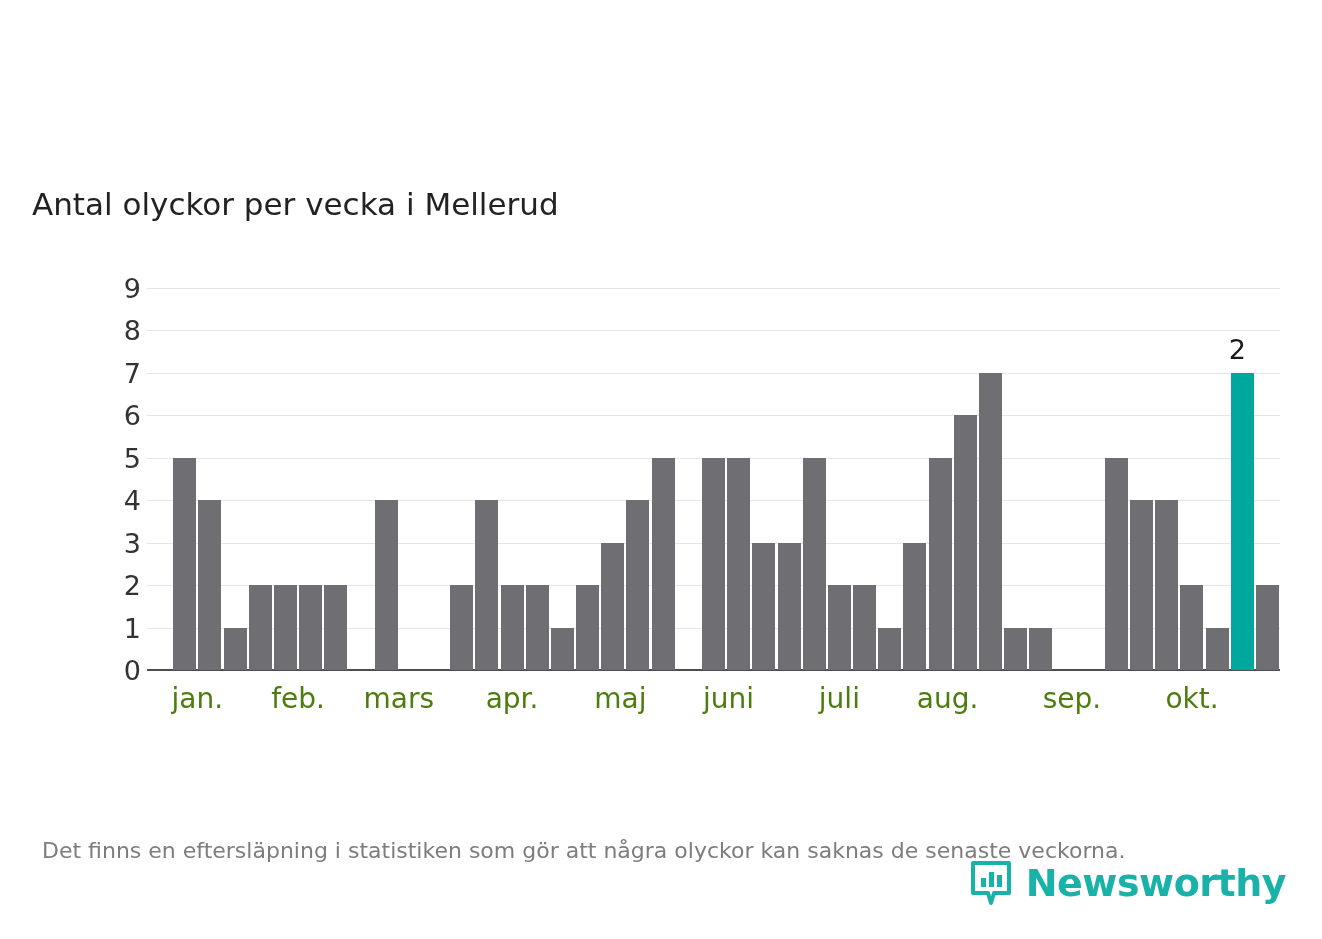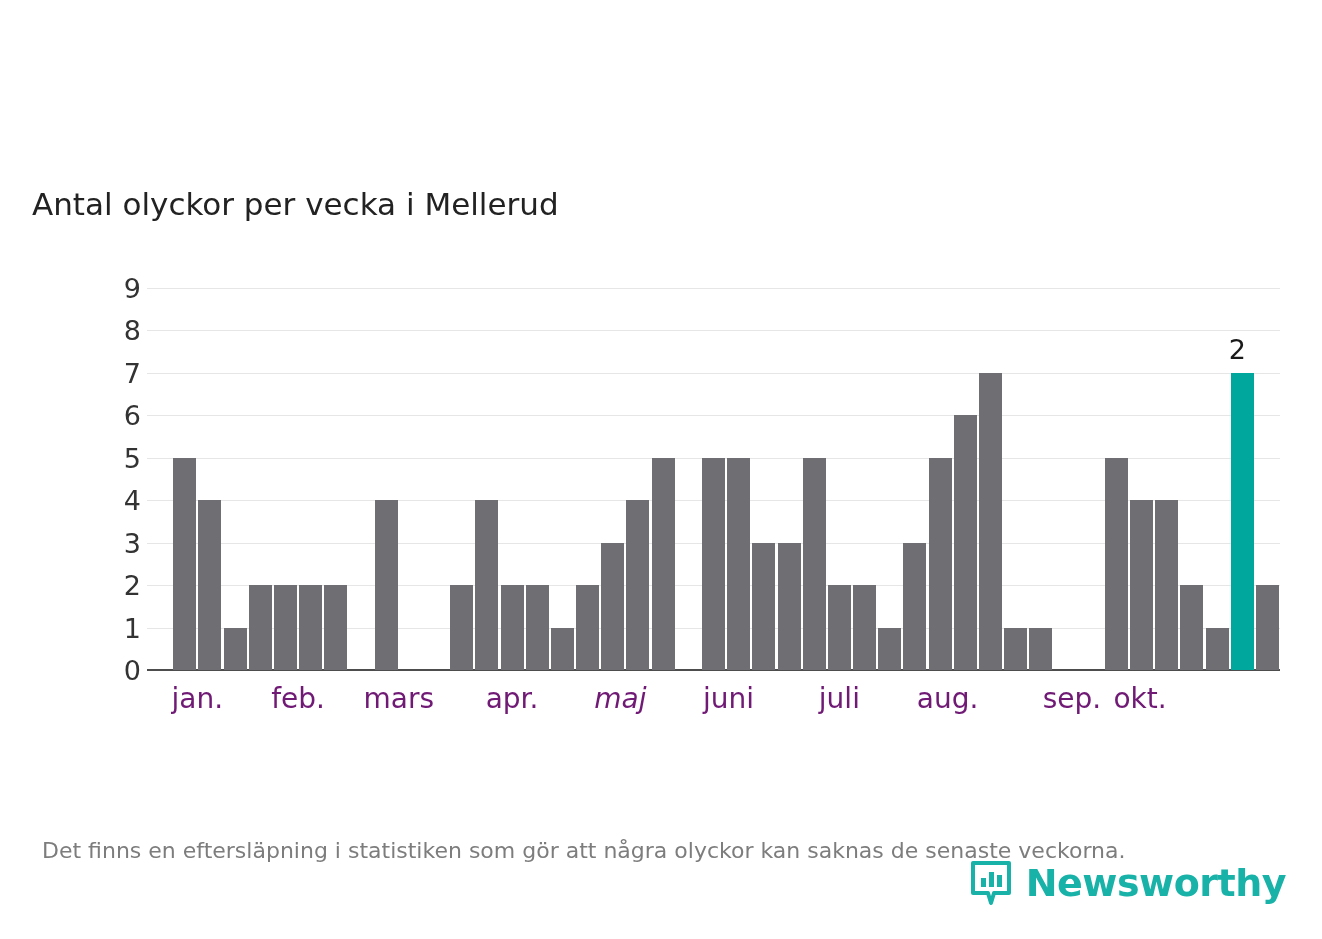--- a/index.html
+++ b/index.html
@@ -105,21 +105,21 @@
     position: absolute;
     left: 0;
     top: 394px;
     width: 1133px;
     height: 50px;
   }
   .xlabel {
     position: absolute;
     top: 0;
     font-size: 28px;
-    color: #701a75;
+    color: #4d7c0f;
     transform: translateX(-50%);
     white-space: nowrap;
   }
   .footnote {
     position: absolute;
     left: 42px;
     top: 836px;
     width: 1250px;
     font-size: 22px;
     line-height: 1.35;
@@ -219,26 +219,26 @@
             <div class="bar highlight" style="left: 1083.73px; height: 297.111px; width: 23px;"></div>
             <div class="bar" style="left: 1108.91px; height: 84.8889px; width: 23px;"></div>
             <div class="bar-label" style="left: 1081.73px; bottom: 305.111px;">2</div>
           </div>
       </div>
       <div class="xlabels" id="xlabels">
           <div class="xlabel" style="left: 50.3556px;">jan.</div>
           <div class="xlabel" style="left: 151.067px;">feb.</div>
           <div class="xlabel" style="left: 251.778px;">mars</div>
           <div class="xlabel" style="left: 365.078px;">apr.</div>
-          <div class="xlabel" style="left: 473.342px; font-style: italic;">maj</div>
+          <div class="xlabel" style="left: 473.342px;">maj</div>
           <div class="xlabel" style="left: 581.607px;">juni</div>
           <div class="xlabel" style="left: 692.389px;">juli</div>
           <div class="xlabel" style="left: 800.653px;">aug.</div>
           <div class="xlabel" style="left: 908.918px; margin-left: 16px;">sep.</div>
-          <div class="xlabel" style="left: 993px;">okt.</div>
+          <div class="xlabel" style="left: 1045px;">okt.</div>
         </div>
     </div>
   </div>
 
   <div class="footnote">Det finns en eftersläpning i statistiken som gör att några olyckor kan saknas de senaste veckorna.</div>
 
   <div class="logo">
     <span class="logo-mark">
       <svg width="42" height="46" viewBox="0 0 42 46" aria-hidden="true">
         <path d="M3 3 H39 V33 H24 L21 43 L18 33 H3 Z" fill="none" stroke="#18b2a8" stroke-width="4" stroke-linejoin="round"></path>

